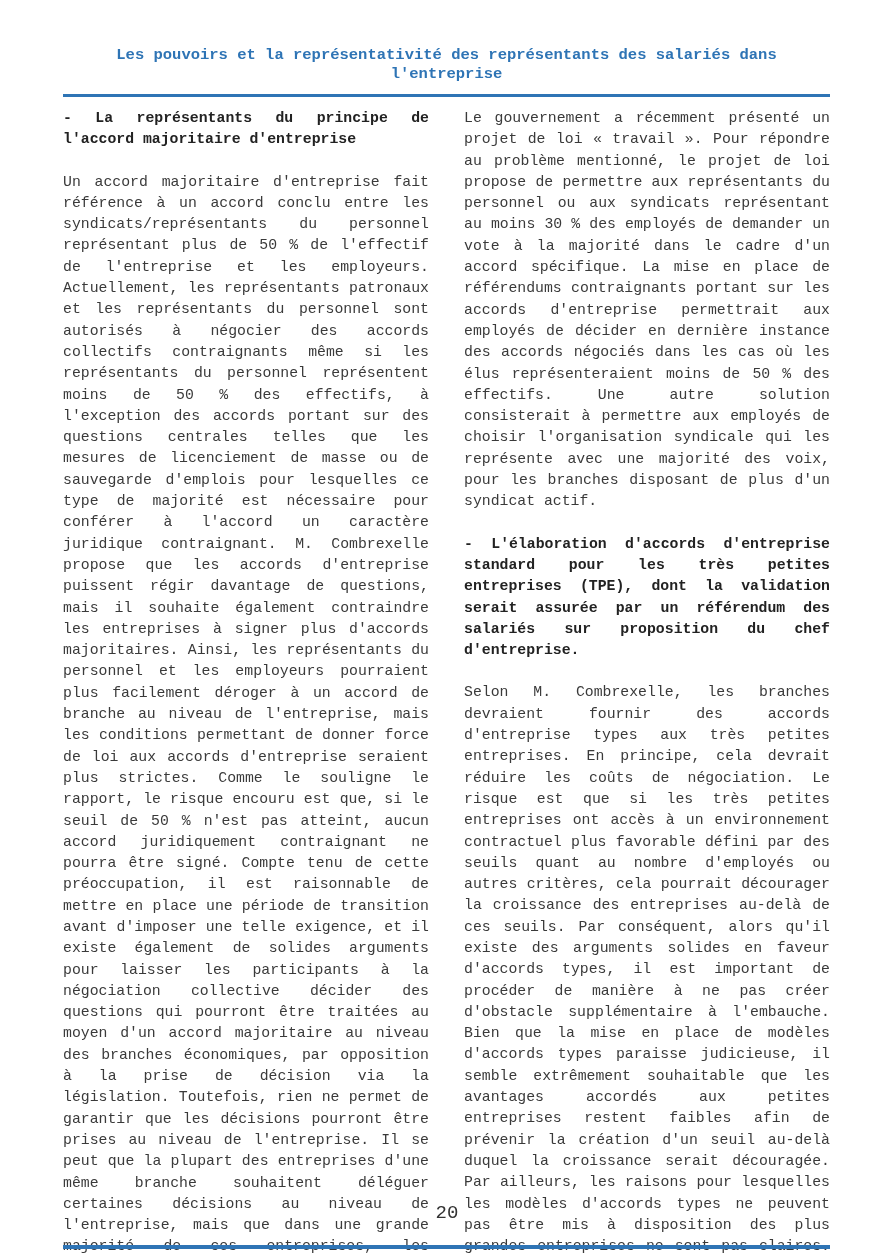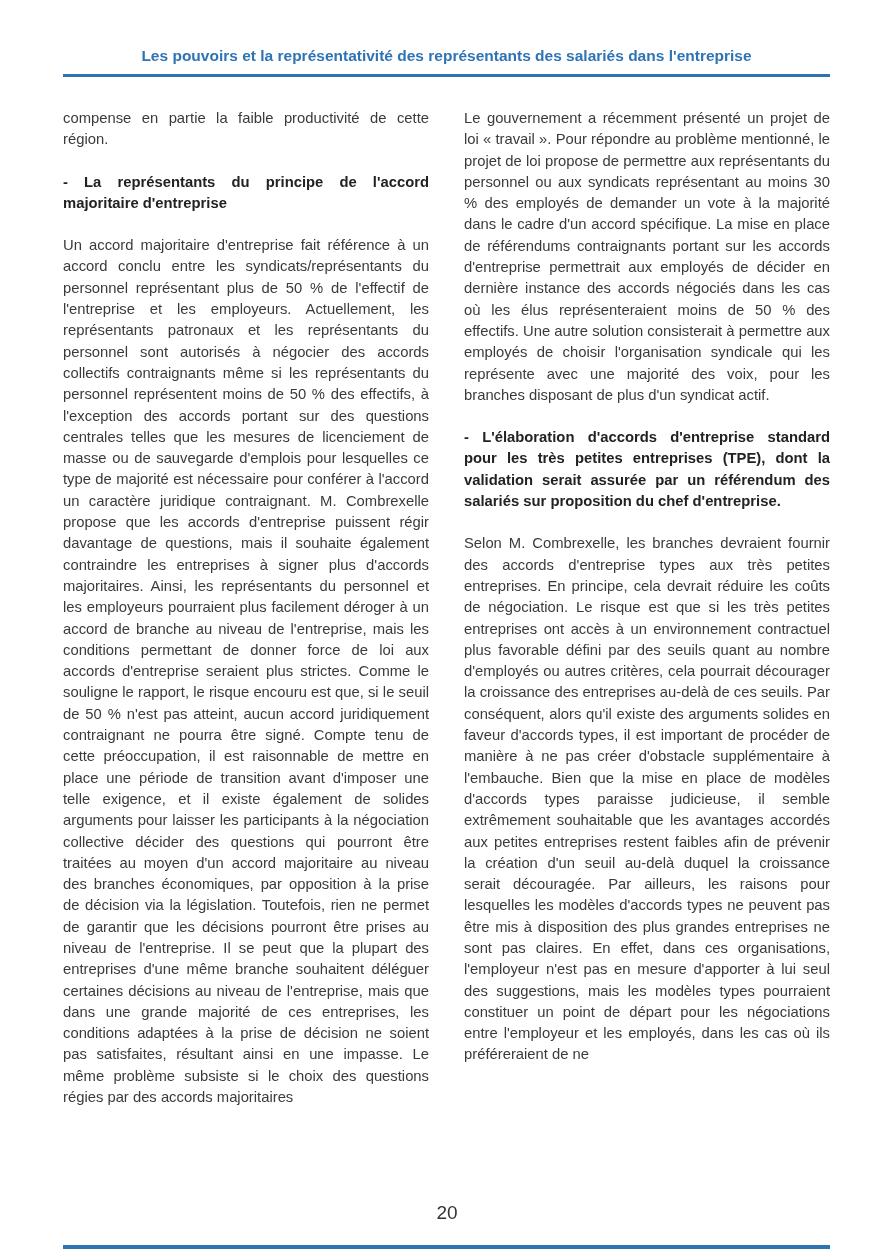--- a/index.html
+++ b/index.html
@@ -7,21 +7,21 @@
     --body-text:#3a3a3a;
     --bold-text:#222222;
   }
   html,body{margin:0;padding:0;background:#ffffff;}
   .page{
     position:relative;
     width:894px;
     height:1258px;
     margin:0 auto;
     background:#ffffff;
-    font-family:Liberation Sans, sans-serif;
+    font-family:Liberation Mono, monospace;
     color:var(--body-text);
     overflow:hidden;
     box-sizing:border-box;
   }
   .doc-header{
     position:absolute;
     top:46px;
     left:63px;
     width:767px;
   }
@@ -80,21 +80,20 @@
 <body>
 
 <div class="page">
 
   <div class="doc-header">
     <div class="doc-title">Les pouvoirs et la représentativité des représentants des salariés dans l'entreprise</div>
   </div>
 
   <div class="columns">
     <div class="col">
-        <p class="para">compense en partie la faible productivité de cette région.</p>
         <p class="para heading">-   La représentants du principe de l'accord majoritaire d'entreprise</p>
         <p class="para">Un accord majoritaire d'entreprise fait référence à un accord conclu entre les syndicats/représentants du personnel représentant plus de 50 % de l'effectif de l'entreprise et les employeurs. Actuellement, les représentants patronaux et les représentants du personnel sont autorisés à négocier des accords collectifs contraignants même si les représentants du personnel représentent moins de 50 % des effectifs, à l'exception des accords portant sur des questions centrales telles que les mesures de licenciement de masse ou de sauvegarde d'emplois pour lesquelles ce type de majorité est nécessaire pour conférer à l'accord un caractère juridique contraignant. M. Combrexelle propose que les accords d'entreprise puissent régir davantage de questions, mais il souhaite également contraindre les entreprises à signer plus d'accords majoritaires. Ainsi, les représentants du personnel et les employeurs pourraient plus facilement déroger à un accord de branche au niveau de l'entreprise, mais les conditions permettant de donner force de loi aux accords d'entreprise seraient plus strictes. Comme le souligne le rapport, le risque encouru est que, si le seuil de 50 % n'est pas atteint, aucun accord juridiquement contraignant ne pourra être signé. Compte tenu de cette préoccupation, il est raisonnable de mettre en place une période de transition avant d'imposer une telle exigence, et il existe également de solides arguments pour laisser les participants à la négociation collective décider des questions qui pourront être traitées au moyen d'un accord majoritaire au niveau des branches économiques, par opposition à la prise de décision via la législation. Toutefois, rien ne permet de garantir que les décisions pourront être prises au niveau de l'entreprise. Il se peut que la plupart des entreprises d'une même branche souhaitent déléguer certaines décisions au niveau de l'entreprise, mais que dans une grande majorité de ces entreprises, les conditions adaptées à la prise de décision ne soient pas satisfaites, résultant ainsi en une impasse. Le même problème subsiste si le choix des questions régies par des accords majoritaires</p>
       </div>
     <div class="col">
         <p class="para">Le gouvernement a récemment présenté un projet de loi « travail ». Pour répondre au problème mentionné, le projet de loi propose de permettre aux représentants du personnel ou aux syndicats représentant au moins 30 % des employés de demander un vote à la majorité dans le cadre d'un accord spécifique. La mise en place de référendums contraignants portant sur les accords d'entreprise permettrait aux employés de décider en dernière instance des accords négociés dans les cas où les élus représenteraient moins de 50 % des effectifs. Une autre solution consisterait à permettre aux employés de choisir l'organisation syndicale qui les représente avec une majorité des voix, pour les branches disposant de plus d'un syndicat actif.</p>
         <p class="para heading">-   L'élaboration d'accords d'entreprise standard pour les très petites entreprises (TPE), dont la validation serait assurée par un référendum des salariés sur proposition du chef d'entreprise.</p>
         <p class="para">Selon M. Combrexelle, les branches devraient fournir des accords d'entreprise types aux très petites entreprises. En principe, cela devrait réduire les coûts de négociation. Le risque est que si les très petites entreprises ont accès à un environnement contractuel plus favorable défini par des seuils quant au nombre d'employés ou autres critères, cela pourrait décourager la croissance des entreprises au-delà de ces seuils. Par conséquent, alors qu'il existe des arguments solides en faveur d'accords types, il est important de procéder de manière à ne pas créer d'obstacle supplémentaire à l'embauche. Bien que la mise en place de modèles d'accords types paraisse judicieuse, il semble extrêmement souhaitable que les avantages accordés aux petites entreprises restent faibles afin de prévenir la création d'un seuil au-delà duquel la croissance serait découragée. Par ailleurs, les raisons pour lesquelles les modèles d'accords types ne peuvent pas être mis à disposition des plus grandes entreprises ne sont pas claires. En effet, dans ces organisations, l'employeur n'est pas en mesure d'apporter à lui seul des suggestions, mais les modèles types pourraient constituer un point de départ pour les négociations entre l'employeur et les employés, dans les cas où ils préféreraient de ne</p>
       </div>
   </div>
 

